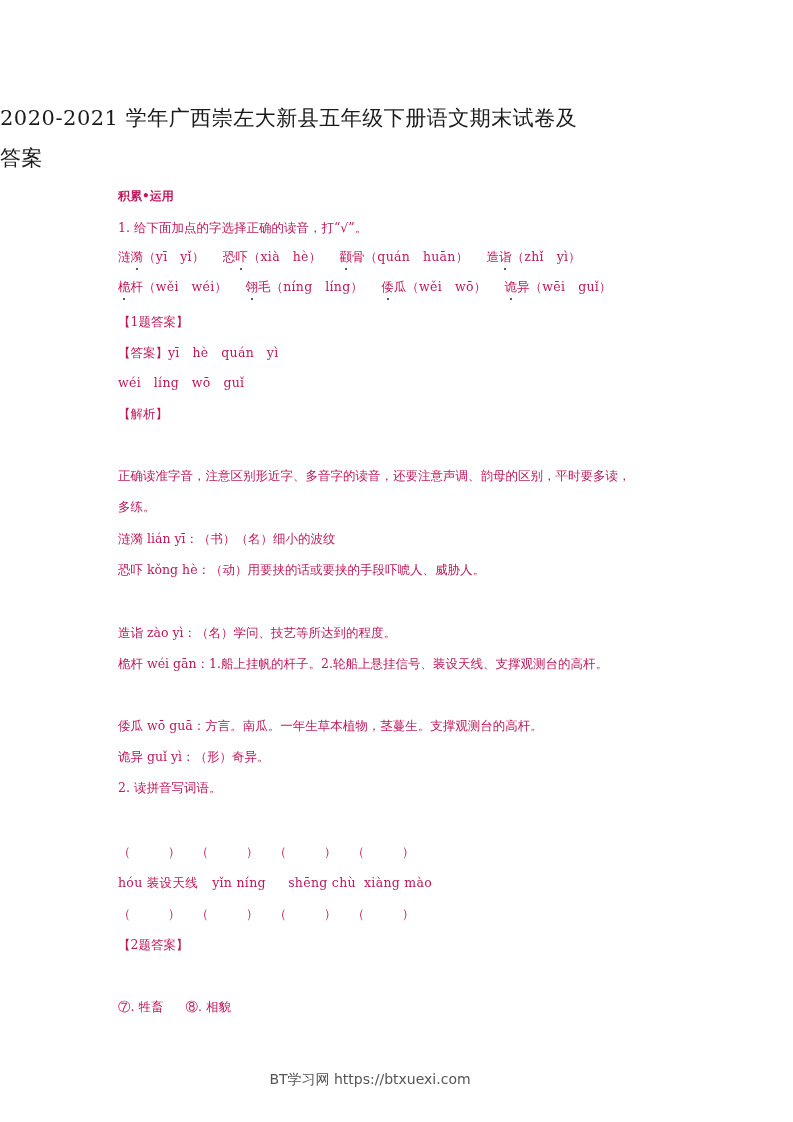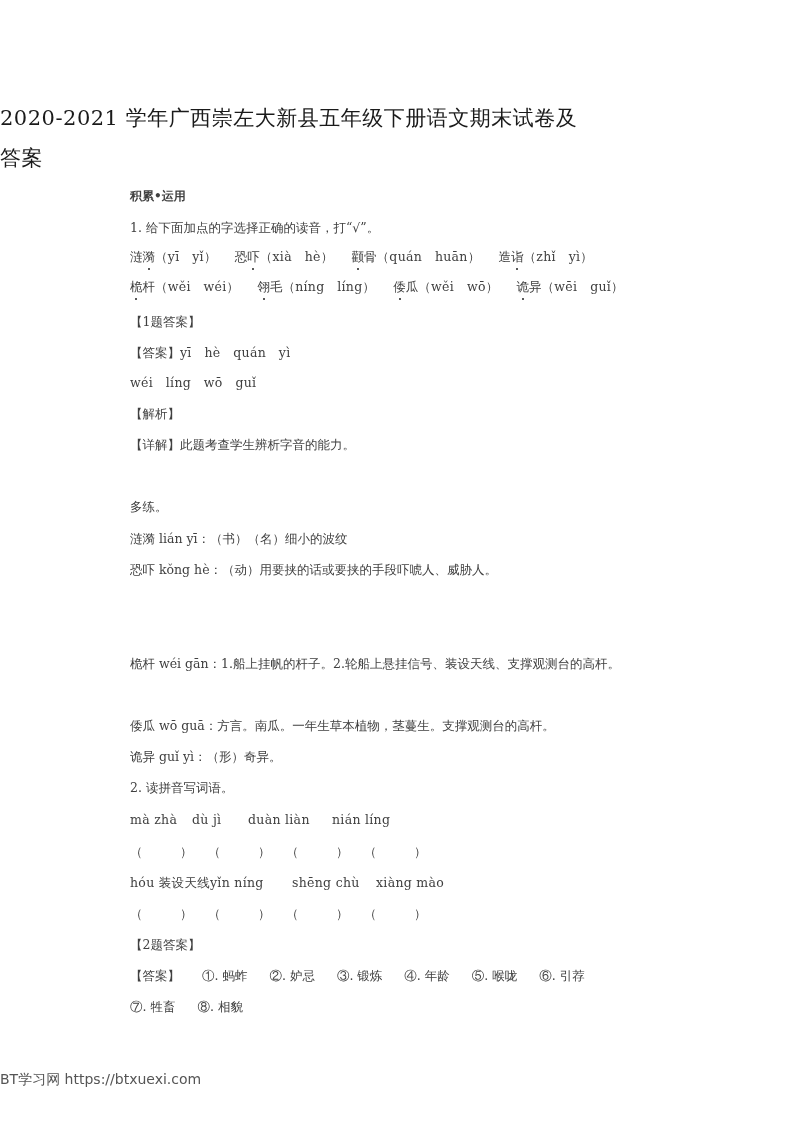--- a/index.html
+++ b/index.html
@@ -9,35 +9,35 @@
       color: #222222;
     }
     .page { position: absolute; left: 0; top: 0; width: 793px; height: 1122px; }
     .title {
       position: absolute; left: 0; width: 793px; text-align: left;
       font-size: 21px; color: #1a1a1a; letter-spacing: 0.5px;
     }
     .title.l1 { top: 104px; }
     .title.l2 { top: 144px; }
     .line {
-      position: absolute; left: 130px; font-size: 12.5px; line-height: 18px;
-      white-space: nowrap; color: #404040;
+      position: absolute; left: 118px; font-size: 12.5px; line-height: 18px;
+      white-space: nowrap; color: #be185d;
     }
     .section { font-weight: bold; font-family: "DejaVu Sans", "Liberation Sans", sans-serif; font-size: 12px; }
     .dot { position: relative; display: inline-block; }
     .dot::after {
       content: ""; position: absolute; left: 50%; bottom: -4px; width: 2px; height: 2px;
       margin-left: -1px; background: #222; border-radius: 50%;
     }
     .item { display: inline-block; margin-right: 14px; }
-    .py { letter-spacing: 0.3px; }
+    .py { letter-spacing: 0.3px; text-align: center; }
     .blank-row span { display: inline-block; width: 78px; }
     .ans span { display: inline-block; margin-right: 22px; }
     .footer {
-      position: absolute; left: 0; top: 1071px; width: 740px; 
+      position: absolute; left: 0; top: 1071px; width: 740px; text-align: center;
       font-family: "DejaVu Sans", "Liberation Sans", sans-serif; font-size: 14px; color: #555555;
     }
   </style>
 </head>
 <body>
 
 <div class="page">
 
   <div class="title l1">2020-2021 学年广西崇左大新县五年级下册语文期末试卷及</div>
   <div class="title l2">答案</div>
@@ -62,51 +62,44 @@
 
   <div class="line" style="top:313px">【1题答案】</div>
 
   <div class="line" style="top:344px">
     <span>【答案】</span><span class="py">yī　hè　quán　yì</span>
   </div>
   <div class="line py" style="top:374px">wéi　líng　wō　guǐ</div>
 
   <div class="line" style="top:405px">【解析】</div>
 
-  <div class="line" style="top:436px">
-    <span>【详解】</span><span>此题考查学生辨析字音的能力。</span>
-  </div>
 
+  <div class="line" style="top:467px">正确读准字音，注意区别形近字、多音字的读音，还要注意声调、韵母的区别，平时要多读，</div>
   <div class="line" style="top:498px">多练。</div>
 
   <div class="line" style="top:561px">恐吓 kǒng hè：（动）用要挟的话或要挟的手段吓唬人、威胁人。</div>
   <div class="line" style="top:530px">涟漪 lián yī：（书）（名）细小的波纹</div>
+  <div class="line" style="top:624px">造诣 zào yì：（名）学问、技艺等所达到的程度。</div>
   <div class="line" style="top:655px">桅杆 wéi gān：1.船上挂帆的杆子。2.轮船上悬挂信号、装设天线、支撑观测台的高杆。</div>
   <div class="line" style="top:717px">倭瓜 wō guā：方言。南瓜。一年生草本植物，茎蔓生。支撑观测台的高杆。</div>
   <div class="line" style="top:748px">诡异 guǐ yì：（形）奇异。</div>
 
   <div class="line" style="top:779px">2. 读拼音写词语。</div>
 
-  <div class="line py" style="top:811px">
-    <span style="display:inline-block;width:62px">mà zhà</span><span style="display:inline-block;width:56px">dù jì</span><span style="display:inline-block;width:84px">duàn liàn</span><span>nián líng</span>
-  </div>
   <div class="line blank-row" style="top:843px">
     <span>（　　　）</span><span>（　　　）</span><span>（　　　）</span><span>（　　　）</span>
   </div>
 
   <div class="line py" style="top:874px">
     <span style="display:inline-block;width:80px">hóu 装设天线</span><span style="display:inline-block;width:82px">yǐn níng</span><span style="display:inline-block;width:84px">shēng chù</span><span>xiàng mào</span>
   </div>
   <div class="line blank-row" style="top:905px">
     <span>（　　　）</span><span>（　　　）</span><span>（　　　）</span><span>（　　　）</span>
   </div>
 
   <div class="line" style="top:936px">【2题答案】</div>
 
-  <div class="line ans" style="top:967px">
-    <span>【答案】</span><span>①. 蚂蚱</span><span>②. 妒忌</span><span>③. 锻炼</span><span>④. 年龄</span><span>⑤. 喉咙</span><span style="margin-right:0">⑥. 引荐</span>
-  </div>
   <div class="line ans" style="top:998px">
     <span>⑦. 牲畜</span><span>⑧. 相貌</span>
   </div>
 
   <div class="footer">BT学习网 https://btxuexi.com</div>
 </div>
 
 </body></html>

